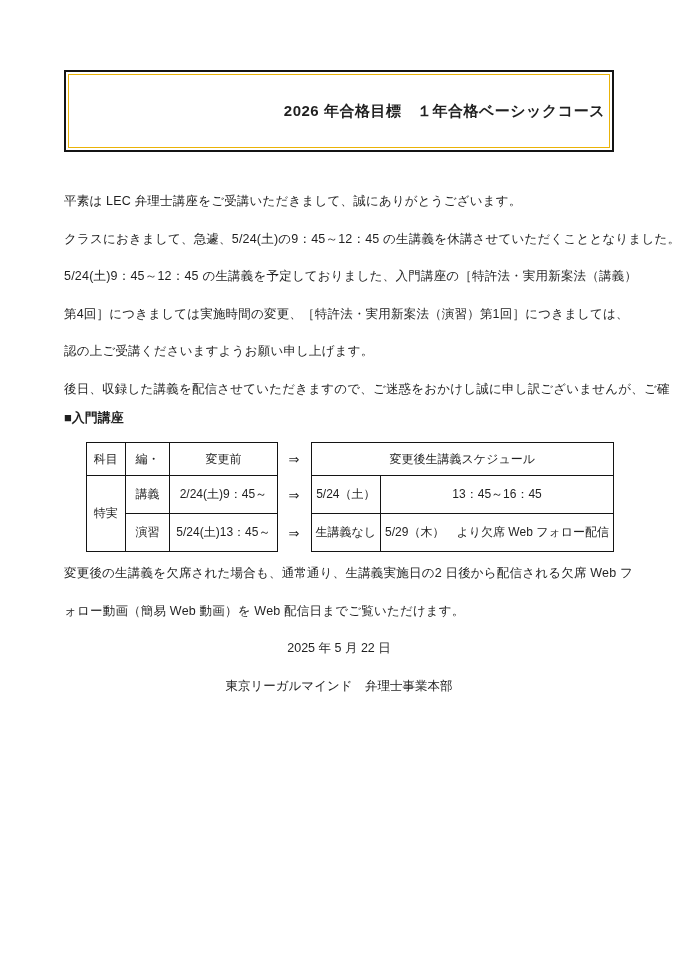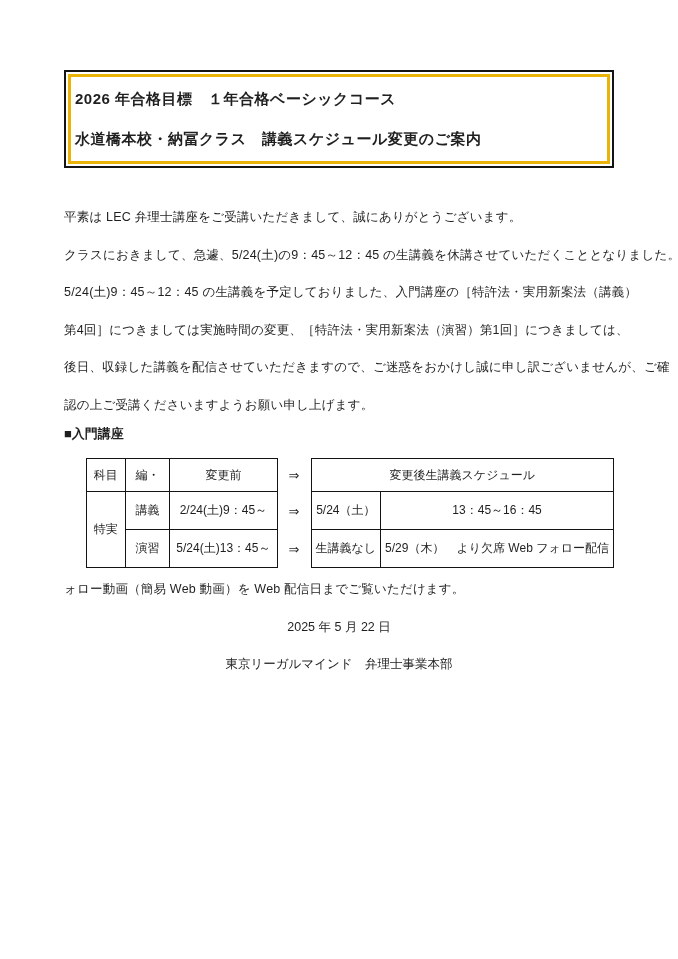--- a/index.html
+++ b/index.html
@@ -19,23 +19,23 @@
     box-sizing: border-box;
     padding: 0 64px;
   }
   
   .title-box-outer {
     margin-top: 70px;
     border: 2px solid #141414;
     padding: 2px;
   }
   .title-box-inner {
-    border: 3px solid #eab308;
-    text-align: left;
-    padding: 2px 4px;
+    border: 1px solid #eab308;
+    text-align: right;
+    padding: 16px 4px;
   }
   .title-line {
     font-size: 15px;
     font-weight: bold;
     line-height: 40px;
     white-space: nowrap;
     letter-spacing: 0.5px;
   }
   
   .body-block {
@@ -109,31 +109,30 @@
   }
 </style>
 </head>
 <body>
 
 <div class="page">
 
   <div class="title-box-outer">
     <div class="title-box-inner">
       <div class="title-line">2026 年合格目標　１年合格ベーシックコース</div>
-      <div class="title-line">水道橋本校・納冨クラス　講義スケジュール変更のご案内</div>
     </div>
   </div>
 
   <div class="body-block">
     <div class="body-line">平素は LEC 弁理士講座をご受講いただきまして、誠にありがとうございます。</div>
     <div class="body-line">クラスにおきまして、急遽、5/24(土)の9：45～12：45 の生講義を休講させていただくこととなりました。</div>
     <div class="body-line">5/24(土)9：45～12：45 の生講義を予定しておりました、入門講座の［特許法・実用新案法（講義）</div>
     <div class="body-line">第4回］につきましては実施時間の変更、［特許法・実用新案法（演習）第1回］につきましては、</div>
+    <div class="body-line">認の上ご受講くださいますようお願い申し上げます。</div>
     <div class="body-line">後日、収録した講義を配信させていただきますので、ご迷惑をおかけし誠に申し訳ございませんが、ご確</div>
-    <div class="body-line">認の上ご受講くださいますようお願い申し上げます。</div>
   </div>
 
   <div class="section-heading">■入門講座</div>
 
   <div class="sched-wrap">
 
     <table class="sched">
       <tbody>
           <tr class="row-head">
         <td class="col-subject">科目</td>
@@ -170,19 +169,20 @@
       <tr class="row-data">
         <td>生講義なし</td>
         <td class="left-align">5/29（木）　より欠席 Web フォロー配信</td>
       </tr>
     </tbody>
       </table>
 
   </div>
 
   <div class="post-block">
+    <div class="body-line">変更後の生講義を欠席された場合も、通常通り、生講義実施日の2 日後から配信される欠席 Web フ</div>
     <div class="body-line">ォロー動画（簡易 Web 動画）を Web 配信日までご覧いただけます。</div>
   </div>
 
   <div class="right-line">2025 年 5 月 22 日</div>
   <div class="right-line">東京リーガルマインド　弁理士事業本部</div>
 
 </div>
 
 </body></html>

